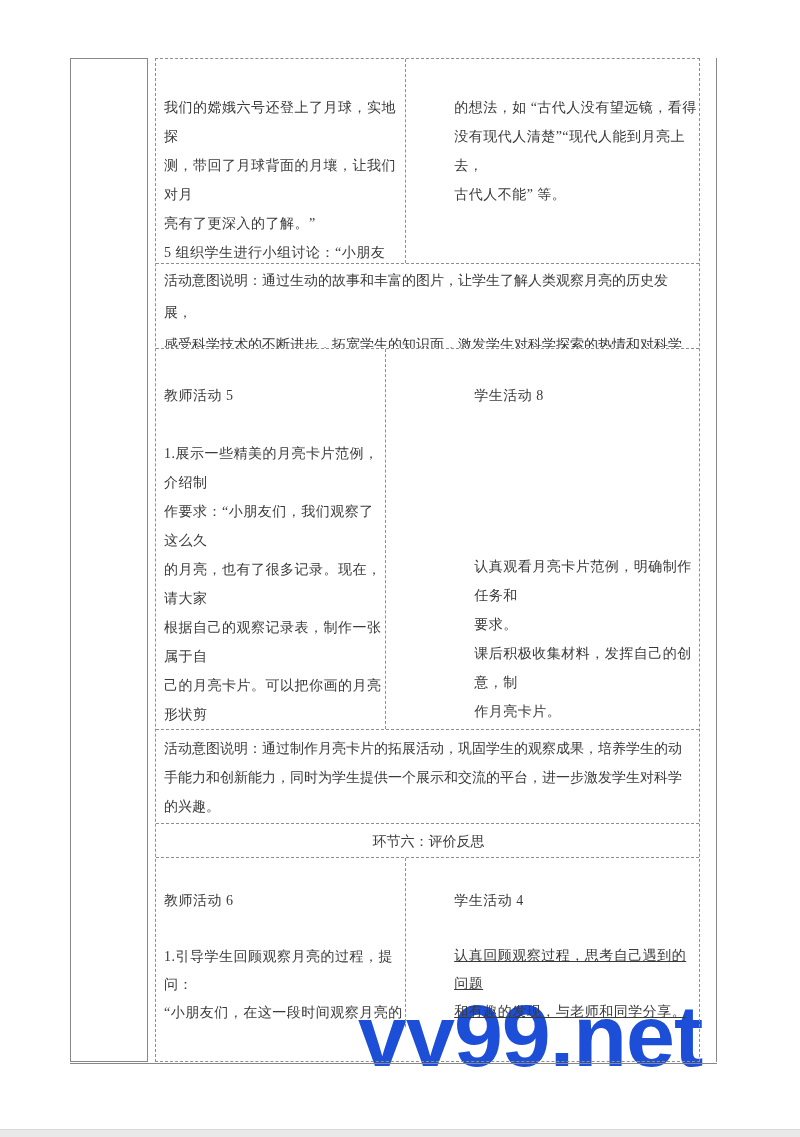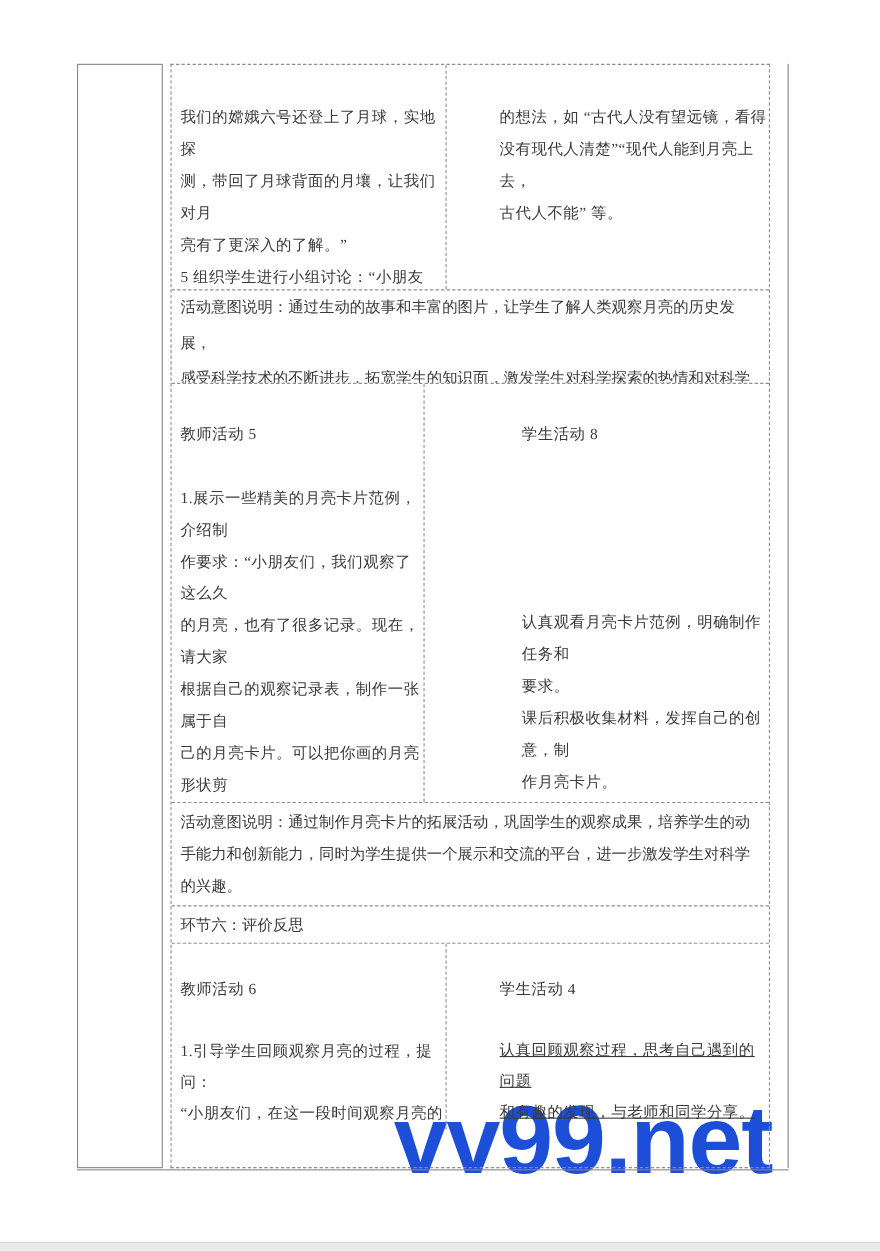--- a/index.html
+++ b/index.html
@@ -91,21 +91,21 @@
   }
   .row-a { height: 204px; }
   .row-a .cell { padding-top: 5px; }
   .row-a .anchored { bottom: 26px; }
   .row-b { height: 85px; }
   .row-c { height: 36px; }
   .row-d { height: 381px; gap: 40px; }
   .row-d .cell { padding-top: 3px; }
   .row-d .anchored { bottom: 3px; }
   .row-e { height: 94px; }
-  .row-f { height: 34px; }
+  .row-f { height: 34px; text-align: center; }
   .row-g { height: 170px; }
   .row-g .cell { padding-top: 1px; line-height: 28px; }
   .row-g .anchored { bottom: 1px; text-decoration: underline; }
   .full-cell {
     box-sizing: border-box;
     width: 100%;
     padding: 0 6px 0 8px;
     line-height: 32px;
     letter-spacing: 0;
     white-space: pre-line;

